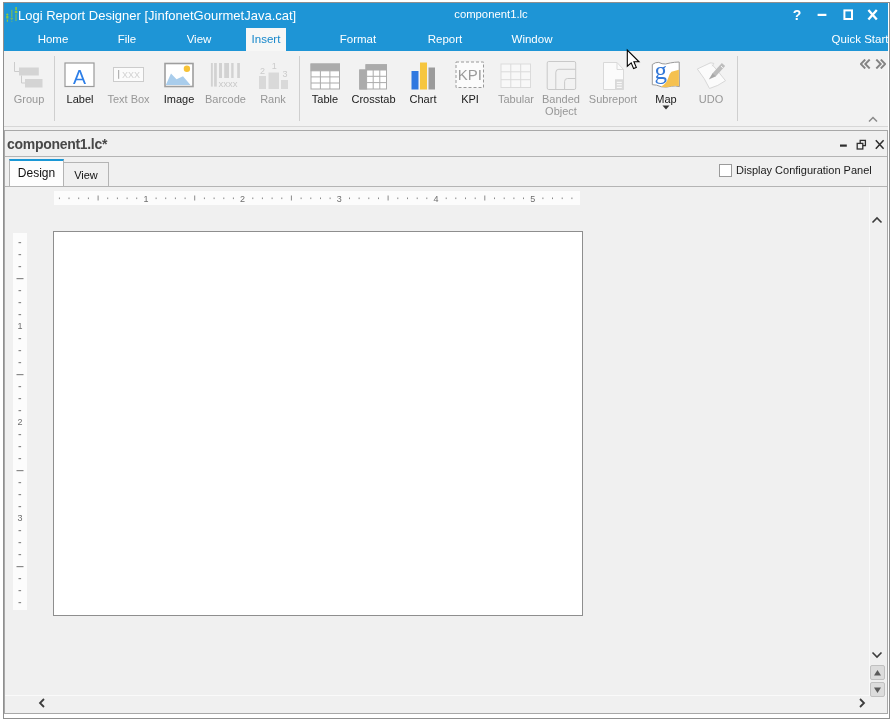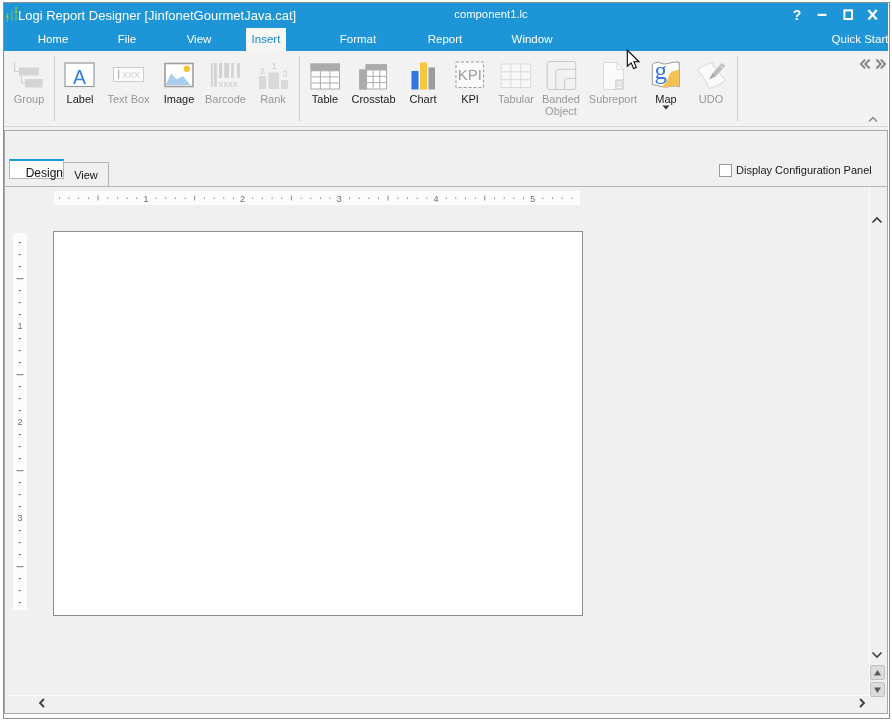--- a/index.html
+++ b/index.html
@@ -14,21 +14,21 @@
 #insert-tab { position:absolute; left:246px; top:28px; width:40px; height:23px; background:#f7f7f6; color:#1788cb; font-size:11.5px; text-align:center; line-height:23px; }
 #ribbon { position:absolute; left:4px; top:51px; width:884px; height:76px; background:#f2f2f2; border-bottom:1px solid #d7d7d7; }
 .ritem { position:absolute; top:0; text-align:center; }
 .rlabel { font-size:11px; color:#1a1a1a; margin-top:2px; line-height:12px; }
 .rlabel.dis { color:#979797; }
 .rsep { position:absolute; top:56px; height:65px; width:1px; background:#cfcfcf; }
 #docwin { position:absolute; left:4px; top:130px; width:884px; height:584px; border:1px solid #a8a8a8; background:#f0f0f0; }
 #doctitle { position:absolute; left:0; top:0; width:100%; height:26px; border-bottom:1px solid #b4b4b4; }
 #doctitle .txt { position:absolute; left:2px; top:5px; font-size:14px; font-weight:bold; color:#484848; letter-spacing:-0.3px; }
 #tabstrip { position:absolute; left:0; top:27px; width:100%; height:29px; border-bottom:1px solid #b4b4b4; }
-#tab-design { position:absolute; left:4px; top:1px; width:55px; height:20px; background:#fdfdfd; border:1px solid #b4b4b4; border-top:2px solid #1a97d5; font-size:12px; text-align:right; line-height:25px; color:#111; }
+#tab-design { position:absolute; left:4px; top:1px; width:55px; height:28px; background:#fdfdfd; border:1px solid #b4b4b4; border-top:2px solid #1a97d5; font-size:12px; text-align:center; line-height:25px; color:#111; }
 #tab-view { position:absolute; left:59px; top:4px; width:45px; height:25px; border:1px solid #b4b4b4; border-left:none; font-size:11px; text-align:center; line-height:24px; color:#111; }
 #cbx { position:absolute; left:714px; top:6px; width:13px; height:13px; background:#fff; border:1px solid #9a9a9a; }
 #cbxlabel { position:absolute; left:731px; top:6px; font-size:11px; color:#1a1a1a; }
 #hruler { position:absolute; left:54px; top:191px; width:526px; height:14px; background:#fcfcfc; }
 #vruler { position:absolute; left:13px; top:233px; width:14px; height:377px; background:#fcfcfc; }
 #canvas { position:absolute; left:53px; top:231px; width:530px; height:385px; background:#fff; border:1px solid #8e8e8e; }
 #vscroll-line { position:absolute; left:869px; top:187px; width:1px; height:509px; background:#fafafa; }
 #hscroll-line { position:absolute; left:5px; top:695px; width:881px; height:1px; background:#fafafa; }
 .spinbtn { position:absolute; left:870px; width:15px; height:15px; background:#dcdcdc; border:1px solid #c0c0c0; border-radius:2px; }
 svg { display:block; }
@@ -240,20 +240,29 @@
       <path d="M9.7,0.5 L5.3,5 L9.7,9.5"></path>
       <path d="M16.3,0.5 L20.7,5 L16.3,9.5"></path>
       <path d="M20.8,0.5 L25.2,5 L20.8,9.5"></path>
     </g>
   </svg>
 <svg class="abs" style="left:868px;top:116px" width="10" height="7" viewBox="0 0 10 7">
     <path d="M1,5.5 L5,1.5 L9,5.5" fill="none" stroke="#8a8a8a" stroke-width="1.5"></path>
   </svg>
 
 <div id="docwin">
+  <div id="doctitle">
+    <div class="txt">component1.lc*</div>
+    <svg class="abs" style="left:832px;top:6px" width="52" height="16" viewBox="0 0 52 16">
+      <rect x="3" y="7.5" width="6.8" height="2.2" fill="#2e2e2e"></rect>
+      <rect x="23.2" y="3.4" width="5.2" height="5.2" fill="none" stroke="#2e2e2e" stroke-width="1.3"></rect>
+      <rect x="20.2" y="6.4" width="5.6" height="5.6" fill="#f0f0f0" stroke="#2e2e2e" stroke-width="1.3"></rect>
+      <path d="M38.8,3.2 L46.6,11.8 M46.6,3.2 L38.8,11.8" stroke="#2e2e2e" stroke-width="1.5" fill="none"></path>
+    </svg>
+  </div>
   <div id="tabstrip">
     <div id="tab-design">Design</div>
     <div id="tab-view">View</div>
     <div id="cbx"></div>
     <div id="cbxlabel">Display Configuration Panel</div>
   </div>
 </div>
 <div id="hruler"></div>
 <div id="vruler"></div>
 <div id="canvas"></div>

